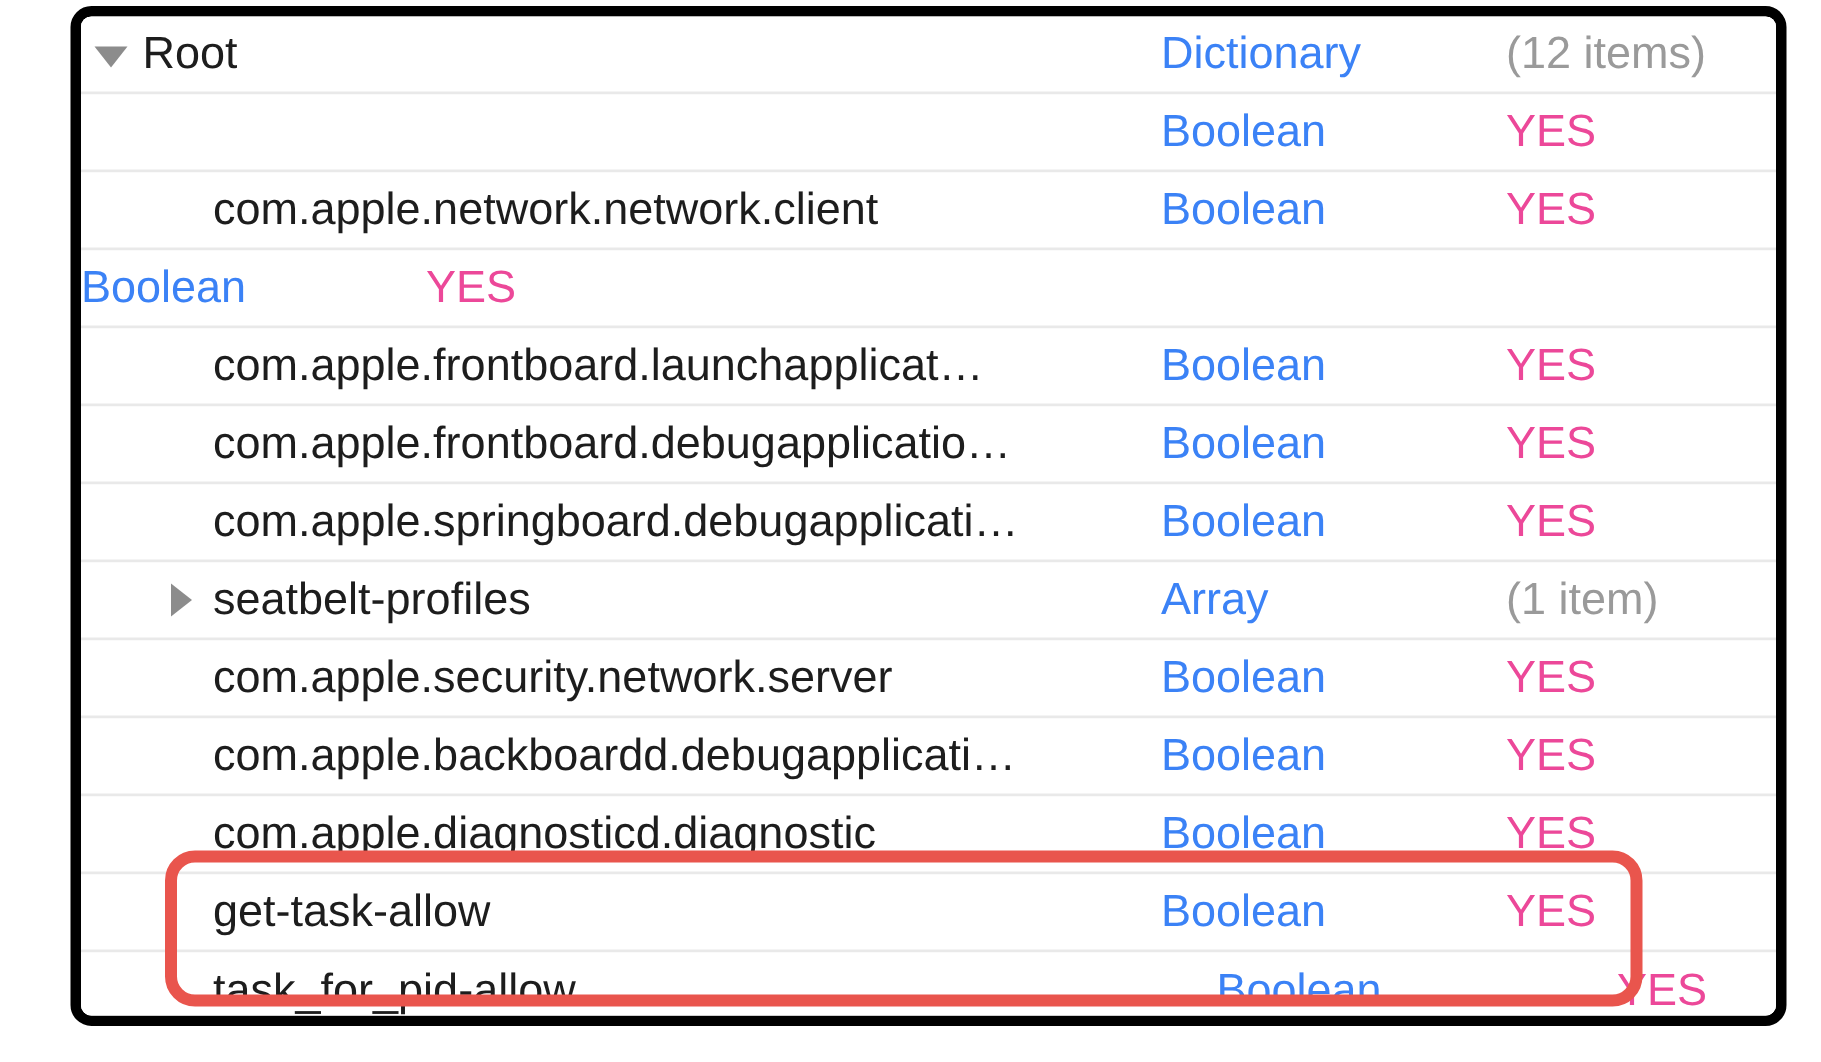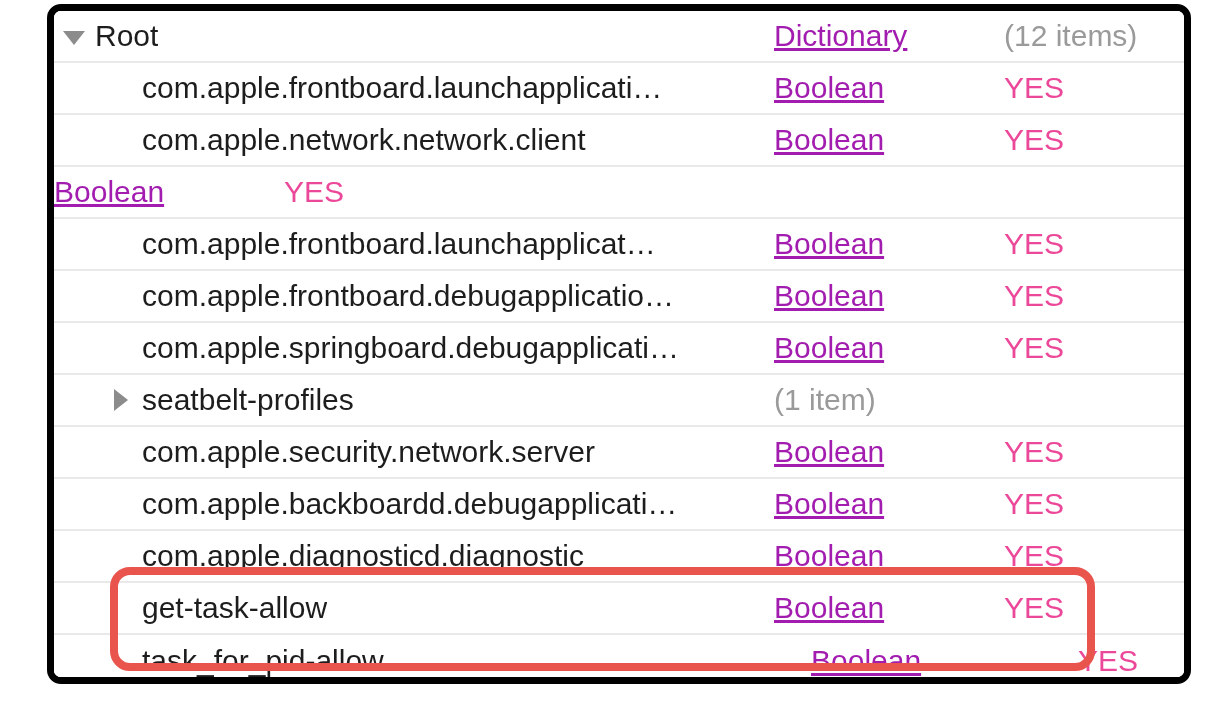--- a/index.html
+++ b/index.html
@@ -115,24 +115,23 @@
     white-space: nowrap;
     overflow: hidden;
     padding-left: 8px;
   }
   .key-label.root-key { padding-left: 7px; }
 
   .cell-type {
     flex: 0 0 230px;
     width: 230px;
     font-size: 30px;
-    color: #a21caf;
+    color: #3b82f6;
     line-height: 52px;
     white-space: nowrap;
-    text-decoration: underline;
   }
 
   .cell-value {
     flex: 1 1 auto;
     font-size: 30px;
     color: #ec4899;
     line-height: 52px;
     white-space: nowrap;
   }
   .cell-value.muted { color: #9a9a9a; }
@@ -169,21 +168,20 @@
               <span class="tri down"></span>
             </span>
             <span class="key-label root-key">Root</span>
           </div>
           <div class="cell-type">Dictionary</div>
           <div class="cell-value muted">(12 items)</div>
         </div>
         <div class="row">
           <div class="cell-key">
             <span class="disclosure indent1 empty"></span>
-            <span class="key-label">com.apple.frontboard.launchapplicati…</span>
           </div>
           <div class="cell-type">Boolean</div>
           <div class="cell-value">YES</div>
         </div>
         <div class="row">
           <div class="cell-key">
             <span class="disclosure indent1 empty"></span>
             <span class="key-label">com.apple.network.network.client</span>
           </div>
           <div class="cell-type">Boolean</div>
@@ -217,20 +215,21 @@
           <div class="cell-type">Boolean</div>
           <div class="cell-value">YES</div>
         </div>
         <div class="row">
           <div class="cell-key">
             <span class="disclosure indent1">
               <span class="tri right"></span>
             </span>
             <span class="key-label">seatbelt-profiles</span>
           </div>
+          <div class="cell-type">Array</div>
           <div class="cell-value muted">(1 item)</div>
         </div>
         <div class="row">
           <div class="cell-key">
             <span class="disclosure indent1 empty"></span>
             <span class="key-label">com.apple.security.network.server</span>
           </div>
           <div class="cell-type">Boolean</div>
           <div class="cell-value">YES</div>
         </div>

